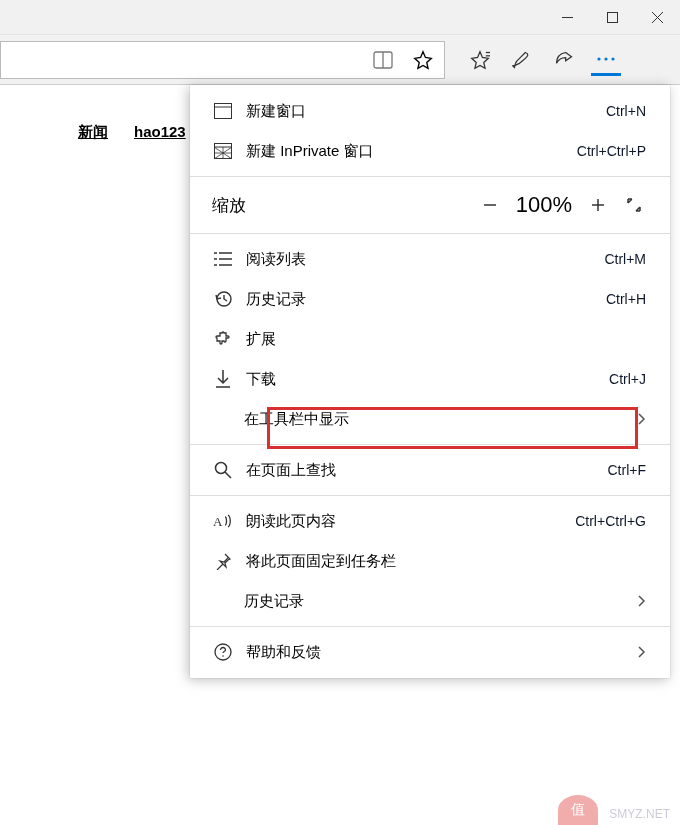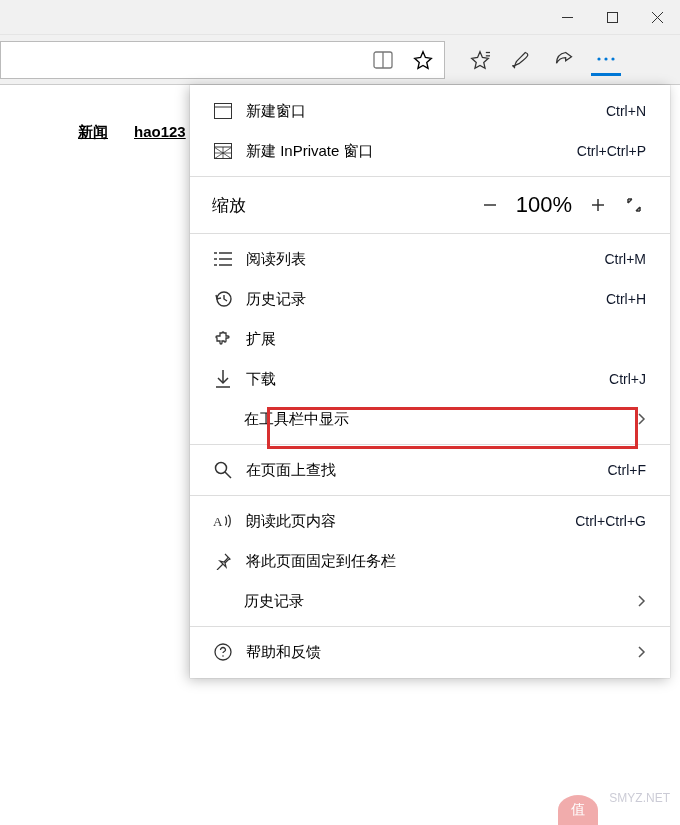--- a/index.html
+++ b/index.html
@@ -129,21 +129,21 @@
       border: 3px solid #d83030;
       right: 42px;
       top: 407px;
       width: 371px;
       height: 42px;
       pointer-events: none;
     }
     .watermark {
       position: absolute;
       right: 10px;
-      bottom: 20px;
+      bottom: 4px;
       font-size: 12px;
       color: #aab;
       font-family: Arial;
       opacity: 0.6;
     }
     .wm-badge {
       position: absolute;
       right: 82px;
       bottom: 0;
       width: 40px; height: 30px;

